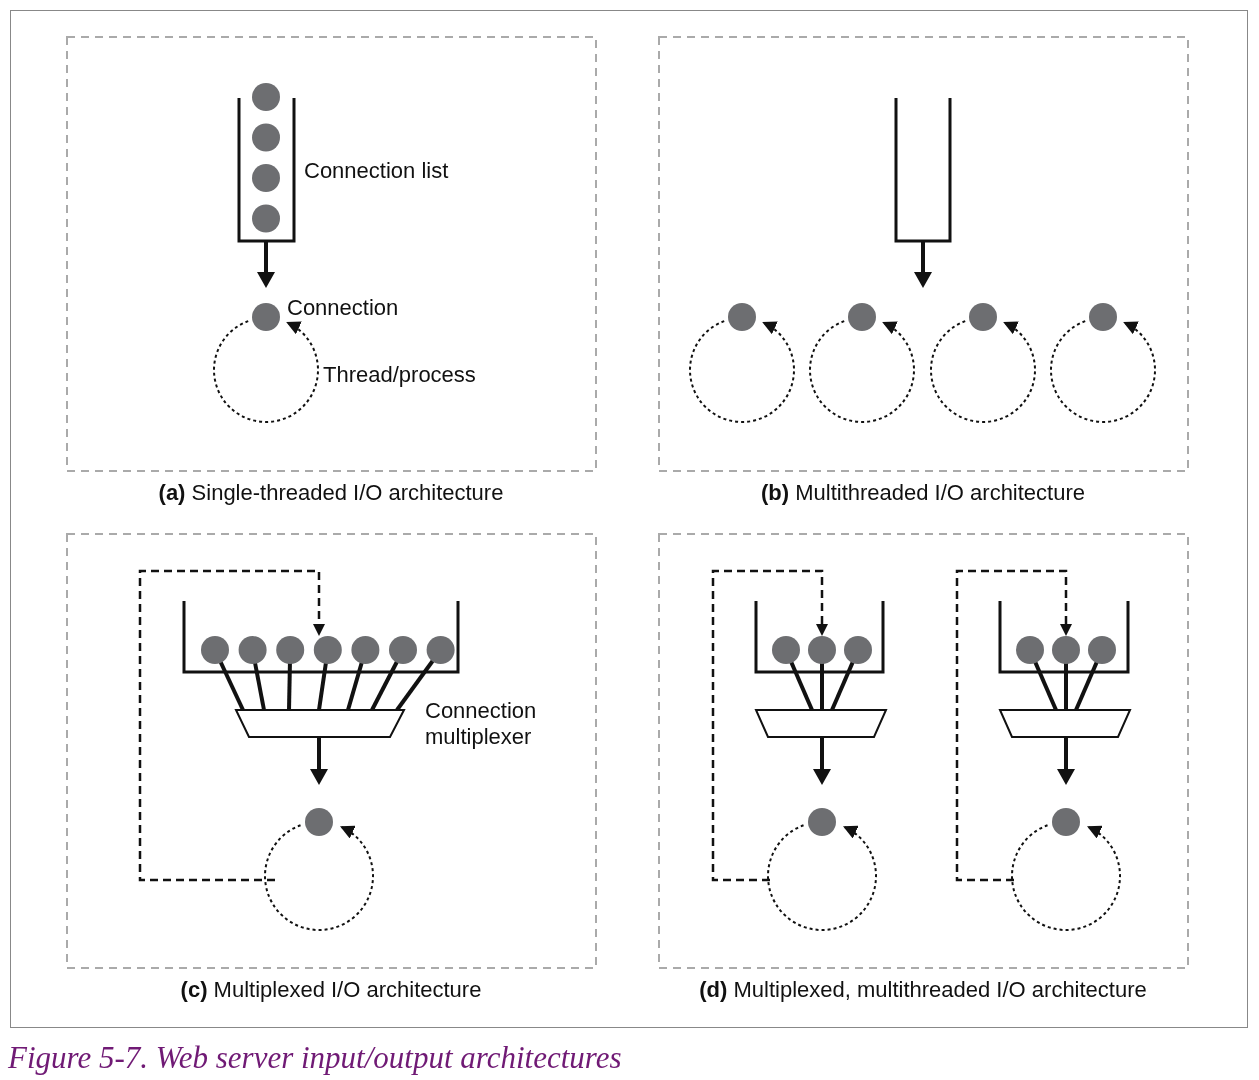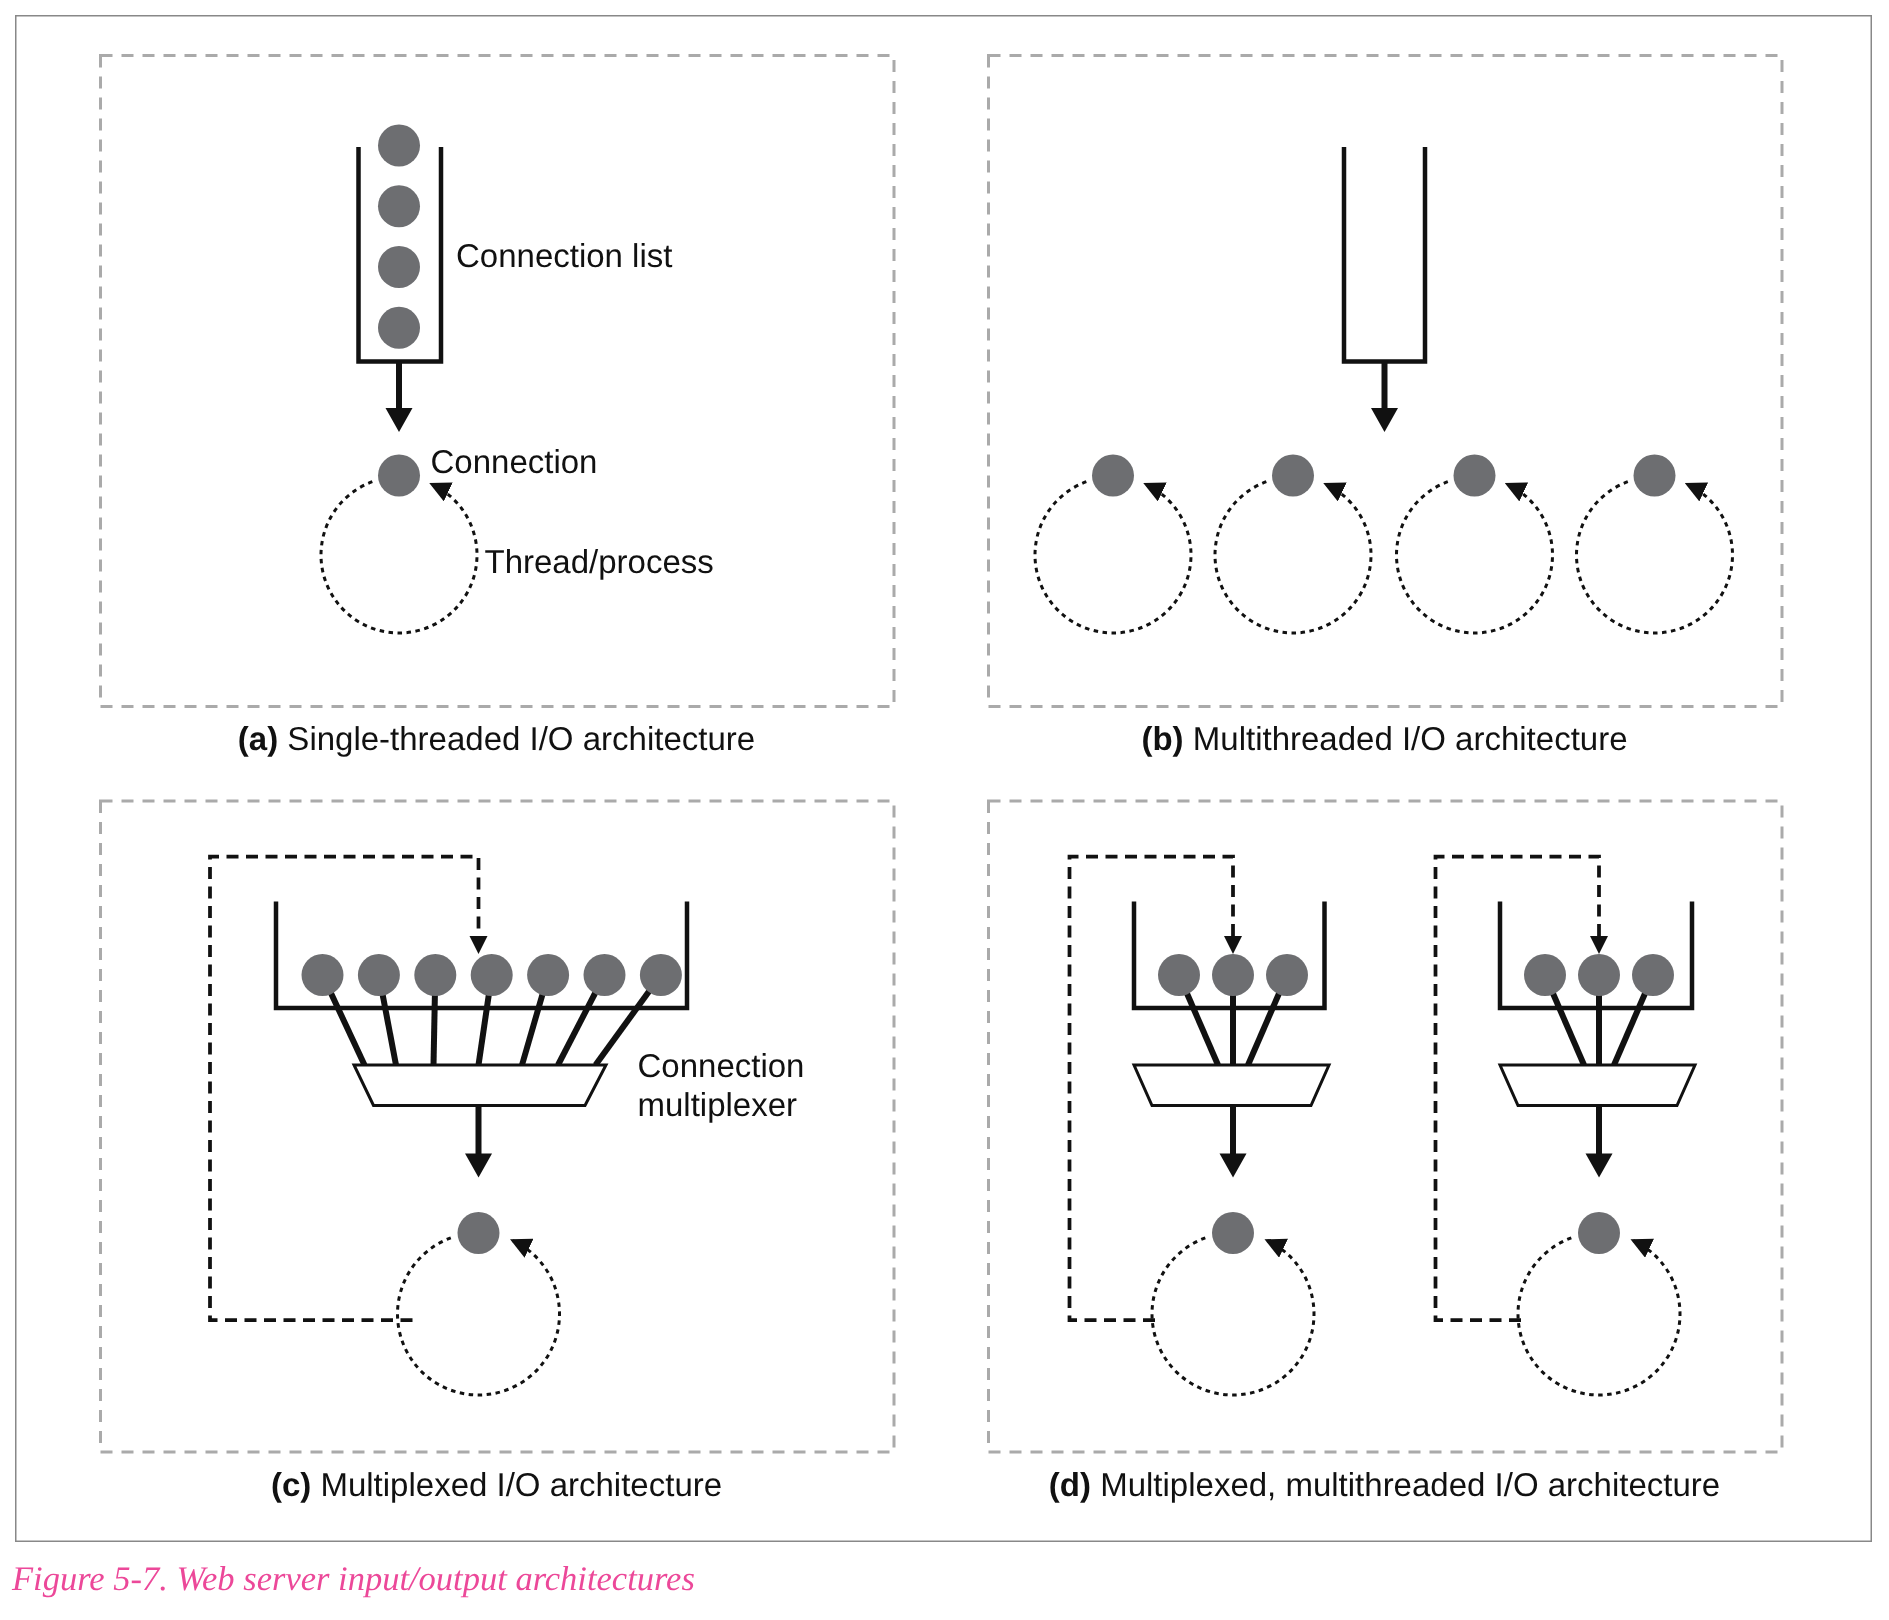--- a/index.html
+++ b/index.html
@@ -1,20 +1,20 @@
 <!DOCTYPE html>
 <html><head>
 <meta charset="utf-8">
 <style>
   html, body { margin:0; padding:0; background:#fff; }
   body { width:1259px; height:1080px; position:relative; overflow:hidden; font-family:"Liberation Sans", sans-serif; }
   #frame { position:absolute; left:10px; top:10px; width:1238px; height:1018px; border:1px solid #888; box-sizing:border-box; }
   svg text.lbl { font-family:"Liberation Sans", sans-serif; font-size:22px; fill:#111; }
   svg text.cap { font-family:"Liberation Sans", sans-serif; font-size:22px; fill:#111; }
-  #figcap { position:absolute; left:8px; top:1040px; font-family:"Liberation Serif", serif; font-style:italic; font-size:23px; color:#ec4899; }
+  #figcap { position:absolute; left:8px; top:1040px; font-family:"Liberation Serif", serif; font-style:italic; font-size:31px; color:#701a75; }
 </style>
 </head>
 <body>
 
 <div id="frame"></div>
 
 <svg id="diagram" width="1259" height="1030" style="position:absolute;left:0;top:0;">
   <defs>
     <marker id="arrowBig" markerWidth="8" markerHeight="8" refX="4" refY="4" orient="auto" markerUnits="userSpaceOnUse" viewBox="0 0 8 8">
       <path d="M0,0 L8,4 L0,8 z" fill="#111"></path>

